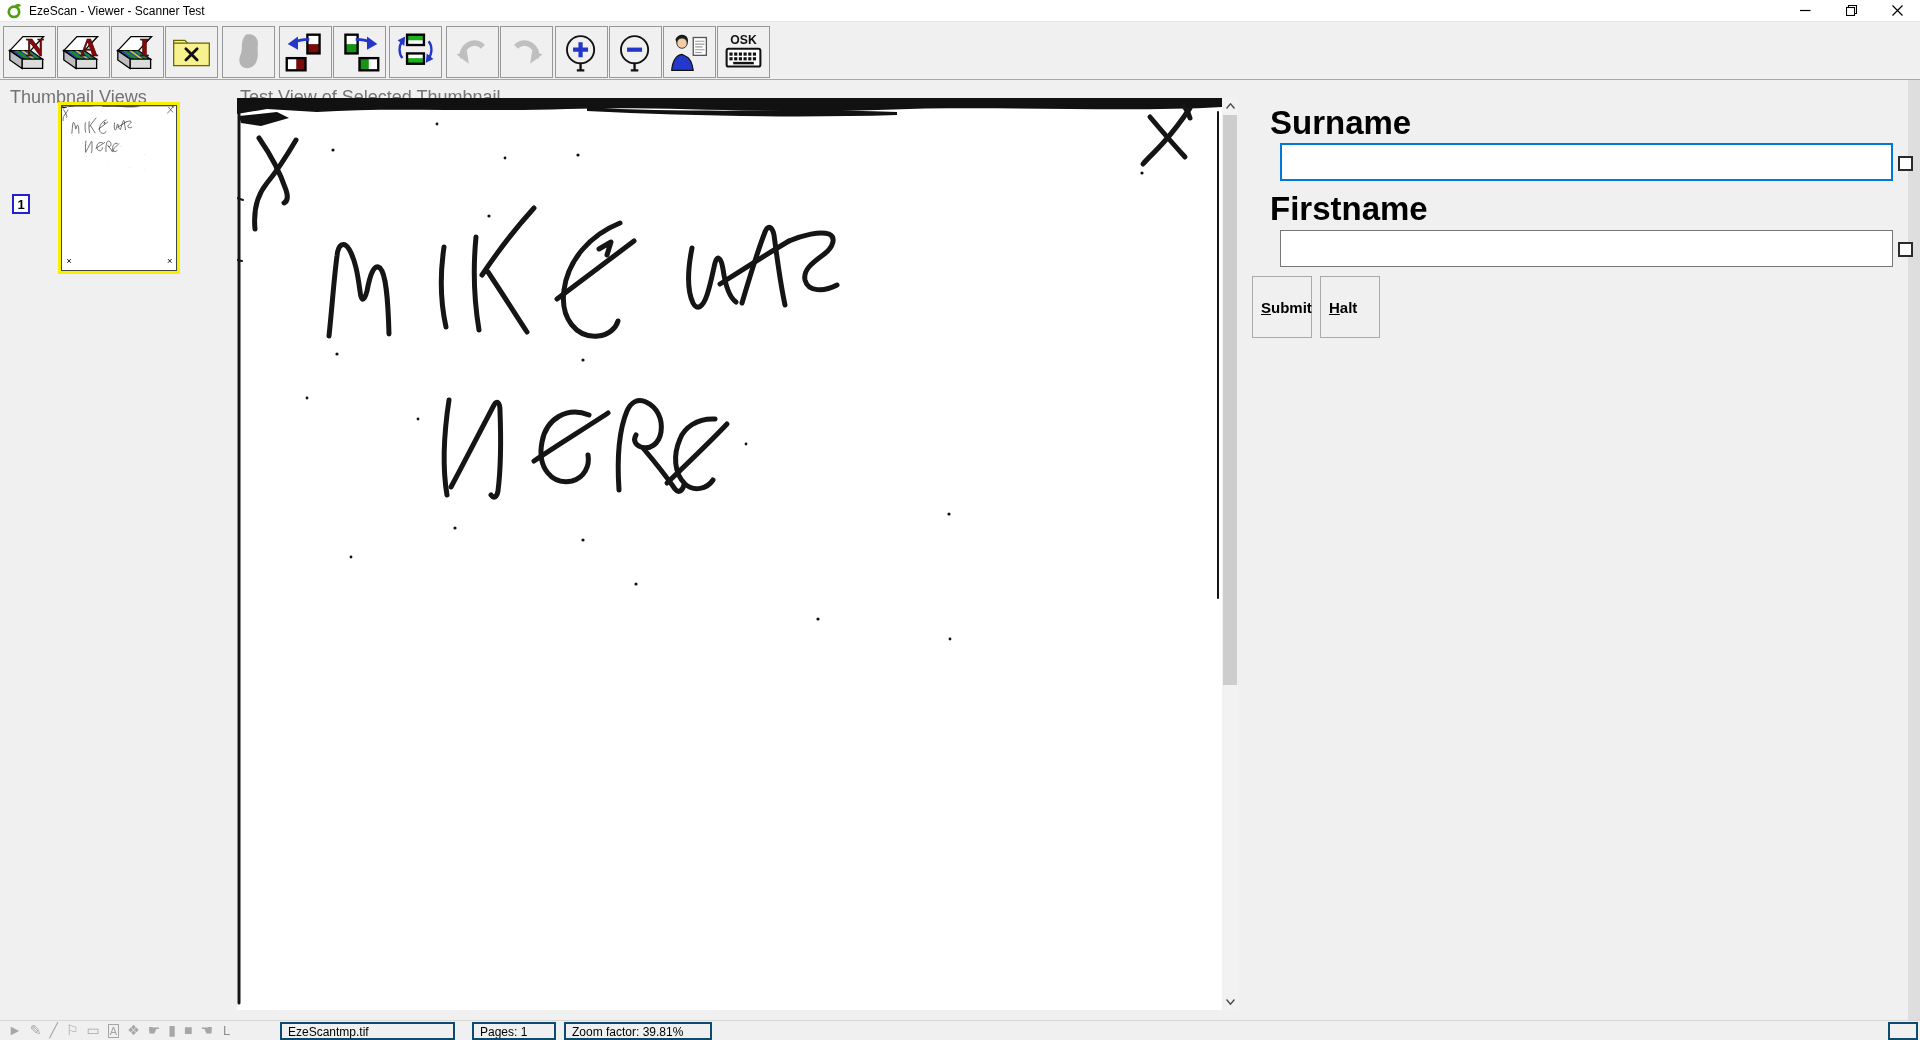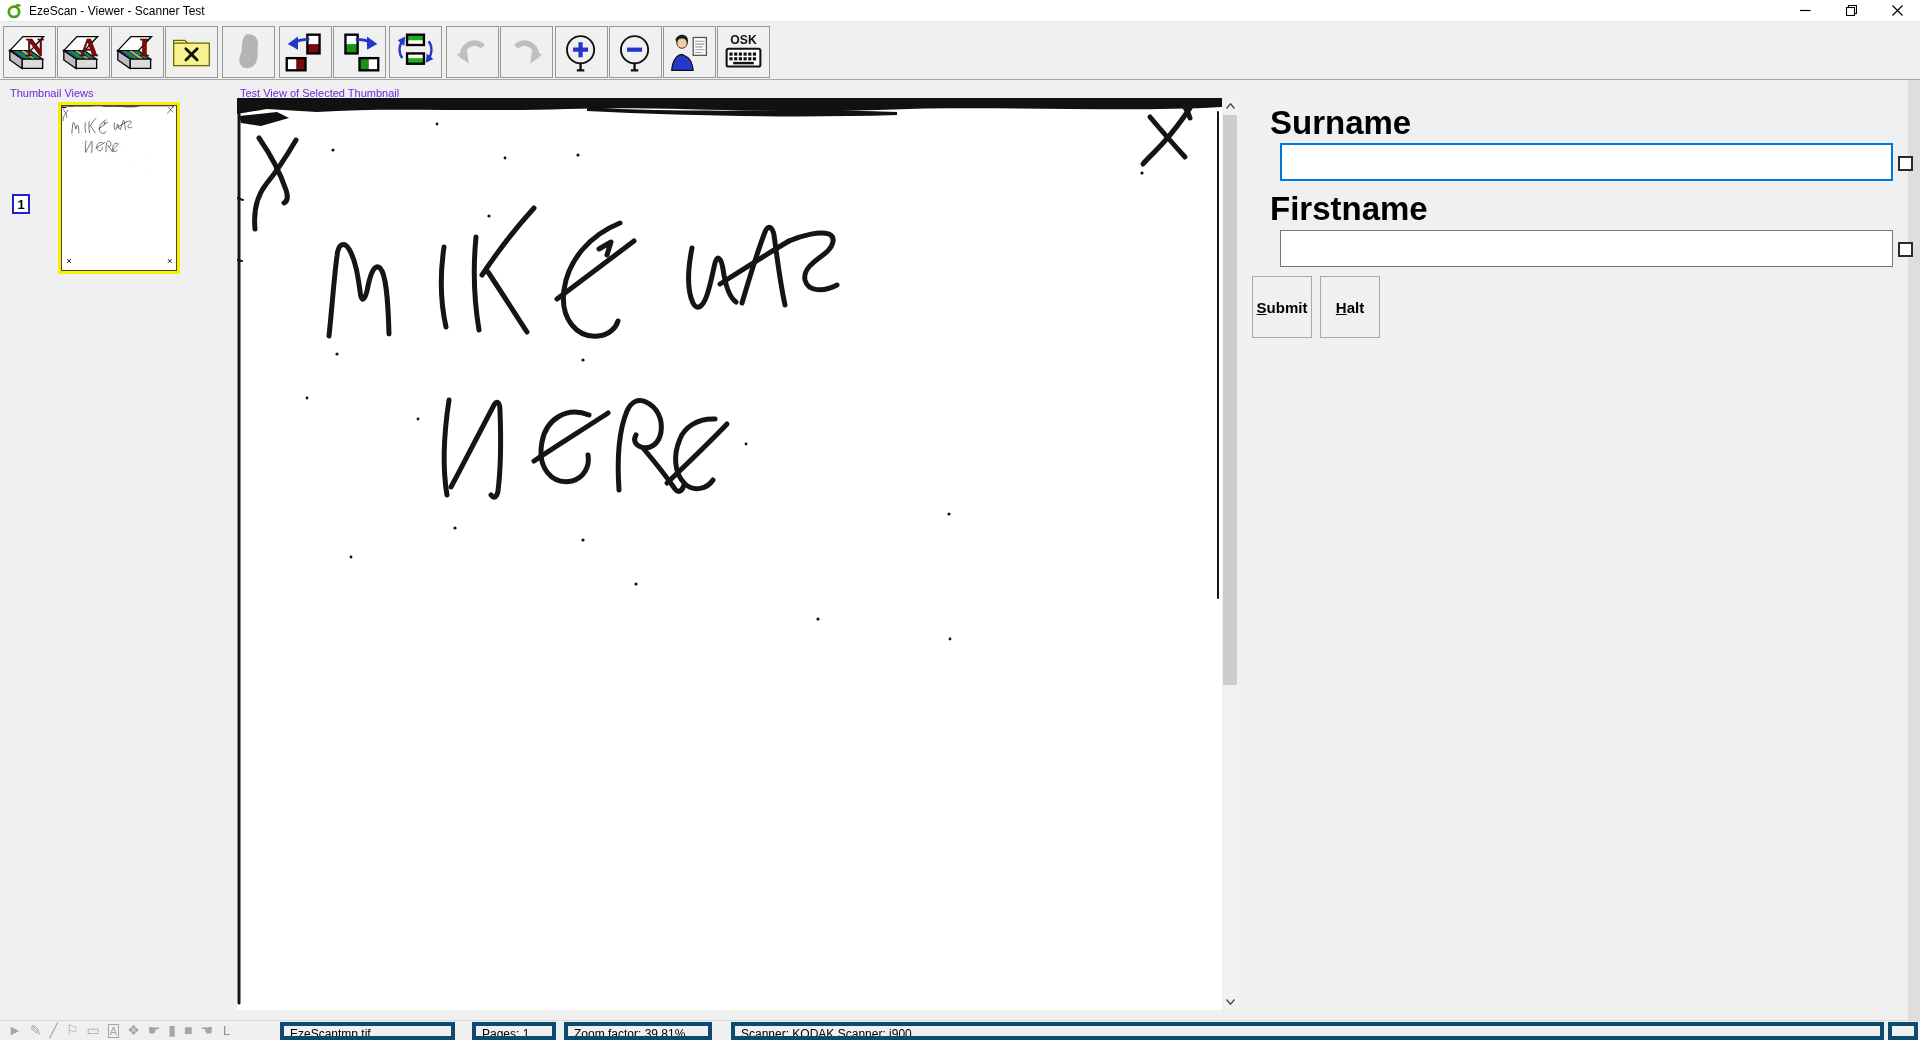--- a/index.html
+++ b/index.html
@@ -14,21 +14,21 @@
   .title-text{font-size:12px;white-space:nowrap;}
   .win-controls{margin-left:auto;display:flex;height:22px;}
   .win-btn{width:46px;height:22px;display:flex;align-items:center;justify-content:center;}
   
   .toolbar{position:absolute;left:0;top:22px;width:1920px;height:58px;background:#f0f0f0;
     border-bottom:1px solid #a8a8a8;box-sizing:border-box;}
   .tbtn{position:absolute;top:4px;width:53px;height:52px;background:#f0f0f0;
     border:1px solid #979797;box-sizing:border-box;display:flex;align-items:center;justify-content:center;padding:0;}
   .tbtn svg{width:45px;height:45px;}
   
-  .panel-label{position:absolute;top:87px;font-size:11px;color:#6d28d9;white-space:nowrap;}
+  .panel-label{position:absolute;top:87px;font-size:18px;color:#737373;white-space:nowrap;}
   
   .thumb{position:absolute;left:58px;top:102px;width:122px;height:172px;background:#fff;
     border:3px solid #f6ef00;box-sizing:border-box;cursor:pointer;}
   .thumb-inner{width:100%;height:100%;outline:1px solid #444;outline-offset:-1px;}
   .page-badge{position:absolute;left:12px;top:194px;width:18px;height:20px;background:#fff;
     border:2px solid #2222cc;box-sizing:border-box;font-size:13px;font-weight:bold;
     display:flex;align-items:center;justify-content:center;}
   
   .pageview{position:absolute;left:237px;top:98px;width:985px;height:912px;background:#ffffff;}
   .vscroll{position:absolute;left:1222px;top:98px;width:16px;height:912px;background:#f2f2f2;}
@@ -39,29 +39,29 @@
   .right-strip{position:absolute;left:1908px;top:80px;width:12px;height:940px;background:#dedede;}
   .field-label{position:absolute;left:1254px;font-size:33px;font-weight:bold;letter-spacing:0;margin-left:16px;}
   .txt-input{position:absolute;left:1280px;width:613px;height:38px;box-sizing:border-box;
     background:#fff;font-size:20px;font-family:"Liberation Sans",sans-serif;padding:0 6px;outline:none;}
   .input-surname{top:143px;border:2px solid #0078d7;}
   .input-firstname{top:230px;height:37px;border:1px solid #767676;}
   .mini-sq{position:absolute;left:1898px;width:15px;height:15px;background:#fff;
     border:2px solid #2b2b2b;box-sizing:border-box;padding:0;}
   .form-btn{position:absolute;top:276px;width:60px;height:62px;background:#f0f0f0;
     border:1px solid #a9a9a9;box-sizing:border-box;font-family:"Liberation Sans",sans-serif;
-    font-size:15px;font-weight:bold;color:#000;display:flex;align-items:center;justify-content:center;padding:16px;}
+    font-size:15px;font-weight:bold;color:#000;display:flex;align-items:center;padding:8px;}
   .form-btn u{text-decoration:underline;}
   
   .statusbar{position:absolute;left:0;top:1020px;width:1920px;height:20px;background:#f0f0f0;
     border-top:1px solid #d6d6d6;box-sizing:border-box;}
   .sb-icons{position:absolute;left:8px;top:0;height:19px;display:flex;align-items:center;gap:8px;}
   .sb-ic{font-size:14px;color:#a6a6a6;line-height:19px;}
   .sb-mode{font-size:13px;color:#8f8f8f;margin-left:2px;}
-  .sb-panel{position:absolute;top:1px;height:18px;box-sizing:border-box;border:4px solid #0c4a6e;
+  .sb-panel{position:absolute;top:1px;height:18px;box-sizing:border-box;border:2px solid #0c4a6e;
     background:#f0f0f0;font-size:12px;line-height:16px;padding:0 6px;white-space:nowrap;overflow:hidden;}
 </style>
 </head>
 <body>
 
 <svg width="0" height="0" style="position:absolute" aria-hidden="true">
   <defs>
     <g id="scan-art" stroke="#151515" stroke-width="5" fill="none" stroke-linecap="round" stroke-linejoin="round">
       <path fill="#111" stroke="none" d="M0,0 L985,0 L985,9 C880,15 760,7 640,12 C520,16 430,8 330,11 C230,14 150,9 80,14 L30,11 L0,16 Z"></path>
       <path fill="#111" stroke="none" d="M2,18 L40,14 L52,20 L24,28 L4,25 Z"></path>
@@ -384,15 +384,14 @@
     <span class="sb-ic">❖</span>
     <span class="sb-ic">☛</span>
     <span class="sb-ic">▮</span>
     <span class="sb-ic">■</span>
     <span class="sb-ic">☚</span>
     <span class="sb-mode">L</span>
   </div>
   <div class="sb-panel" style="left:280px;width:175px">EzeScantmp.tif</div>
   <div class="sb-panel" style="left:472px;width:84px">Pages: 1</div>
   <div class="sb-panel" style="left:564px;width:148px">Zoom factor: 39.81%</div>
-  <div class="sb-panel" style="left:731px;width:1153px">Scanner: KODAK Scanner: i900</div>
   <div class="sb-panel" style="left:1888px;width:30px"></div>
 </div>
 
 </body></html>

